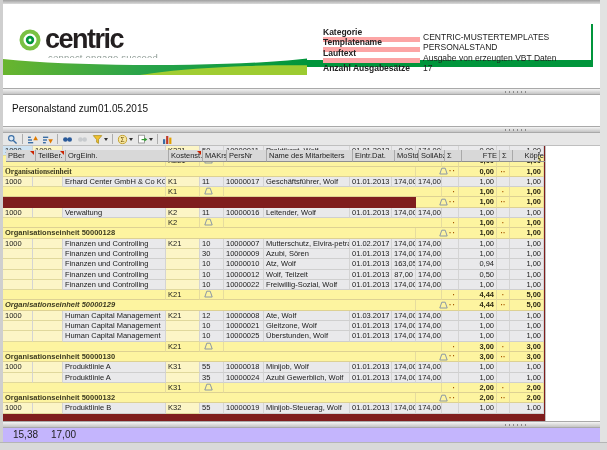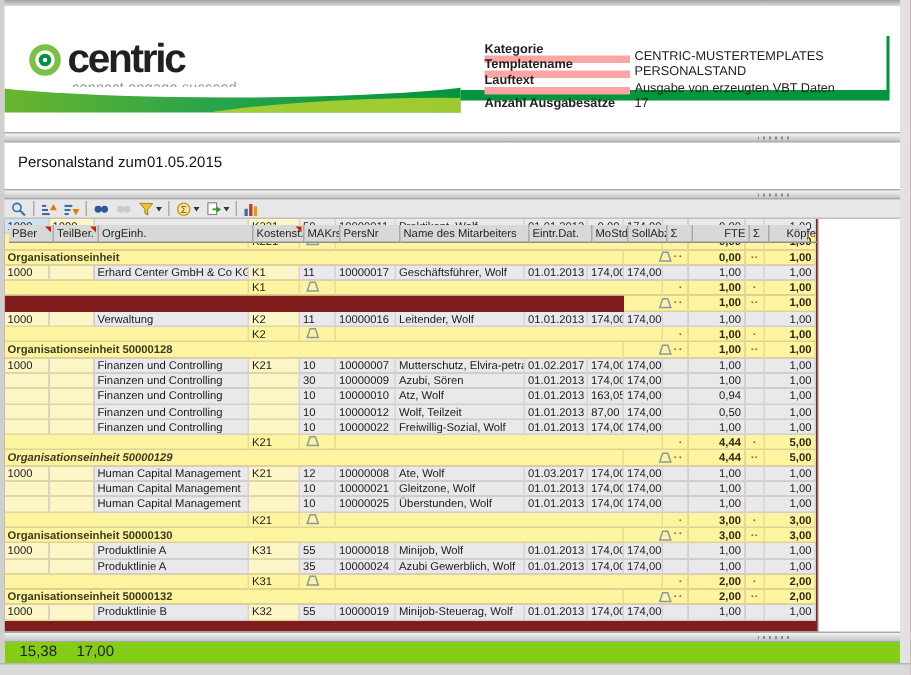--- a/index.html
+++ b/index.html
@@ -78,21 +78,21 @@
   .trow .cell, .trow .tcell{background:#fdf4a0;border-bottom:1px solid #ddd193;border-right:1px solid #e6dc9e;}
   .tcell{padding:0 2px;overflow:hidden;}
   .trow .bold{font-weight:bold;color:#2e2a14;}
   .glabel{font-weight:bold;color:#3c3a20;}
   .dots{color:#a85800;font-weight:bold;text-align:right;letter-spacing:1px;}
   .dots.mid{text-align:center;letter-spacing:0;}
   .ddcell{display:flex;align-items:center;justify-content:flex-end;gap:1px;}
   .delta{display:inline-block;}
 
   
-  .pane-footer{position:absolute;top:428px;left:3px;right:7px;height:15px;background:#84cc16;
+  .pane-footer{position:absolute;top:428px;left:3px;right:7px;height:15px;background:#c4b5fd;
                font-size:10px;color:#222;}
   .pane-footer .f1{position:absolute;left:10px;top:1px;}
   .pane-footer .f2{position:absolute;left:48px;top:1px;}
 </style>
 </head>
 <body>
 
 <div class="page">
   <div class="frame-top"></div>
   <div class="frame-left"></div>
@@ -255,21 +255,21 @@
         <div class="tcell" style="padding-left: 4px;"><svg class="delta" width="9" height="8" viewBox="0 0 9 8">
             <path d="M0.8,7 L2.8,1.2 L6.2,1.2 L8.2,7 Z" fill="none" stroke="#8a97a5" stroke-width="1"></path>
           </svg></div>
         <div class="tcell" style="grid-column: 6 / 11;"></div>
         <div class="tcell dots">·</div>
         <div class="tcell bold num" style="text-align: right;">0,00</div>
         <div class="tcell dots mid">·</div>
         <div class="tcell bold" style="text-align: right;">1,00</div>
       </div>
       <div class="grid-row trow">
-        <div class="tcell glabel" style="grid-column: 1 / 10;">Organisationseinheit</div>
+        <div class="tcell glabel" style="grid-column: 1 / 10; font-family: Liberation Serif, serif;">Organisationseinheit</div>
         <div class="tcell ddcell" style="grid-column: 10 / 12;">
           <svg class="delta" width="9" height="8" viewBox="0 0 9 8">
             <path d="M0.8,7 L2.8,1.2 L6.2,1.2 L8.2,7 Z" fill="none" stroke="#8a97a5" stroke-width="1"></path>
           </svg>
           <span class="dots">··</span>
         </div>
         <div class="tcell bold" style="text-align: right;">0,00</div>
         <div class="tcell dots mid">··</div>
         <div class="tcell bold" style="text-align: right;">1,00</div>
       </div>

